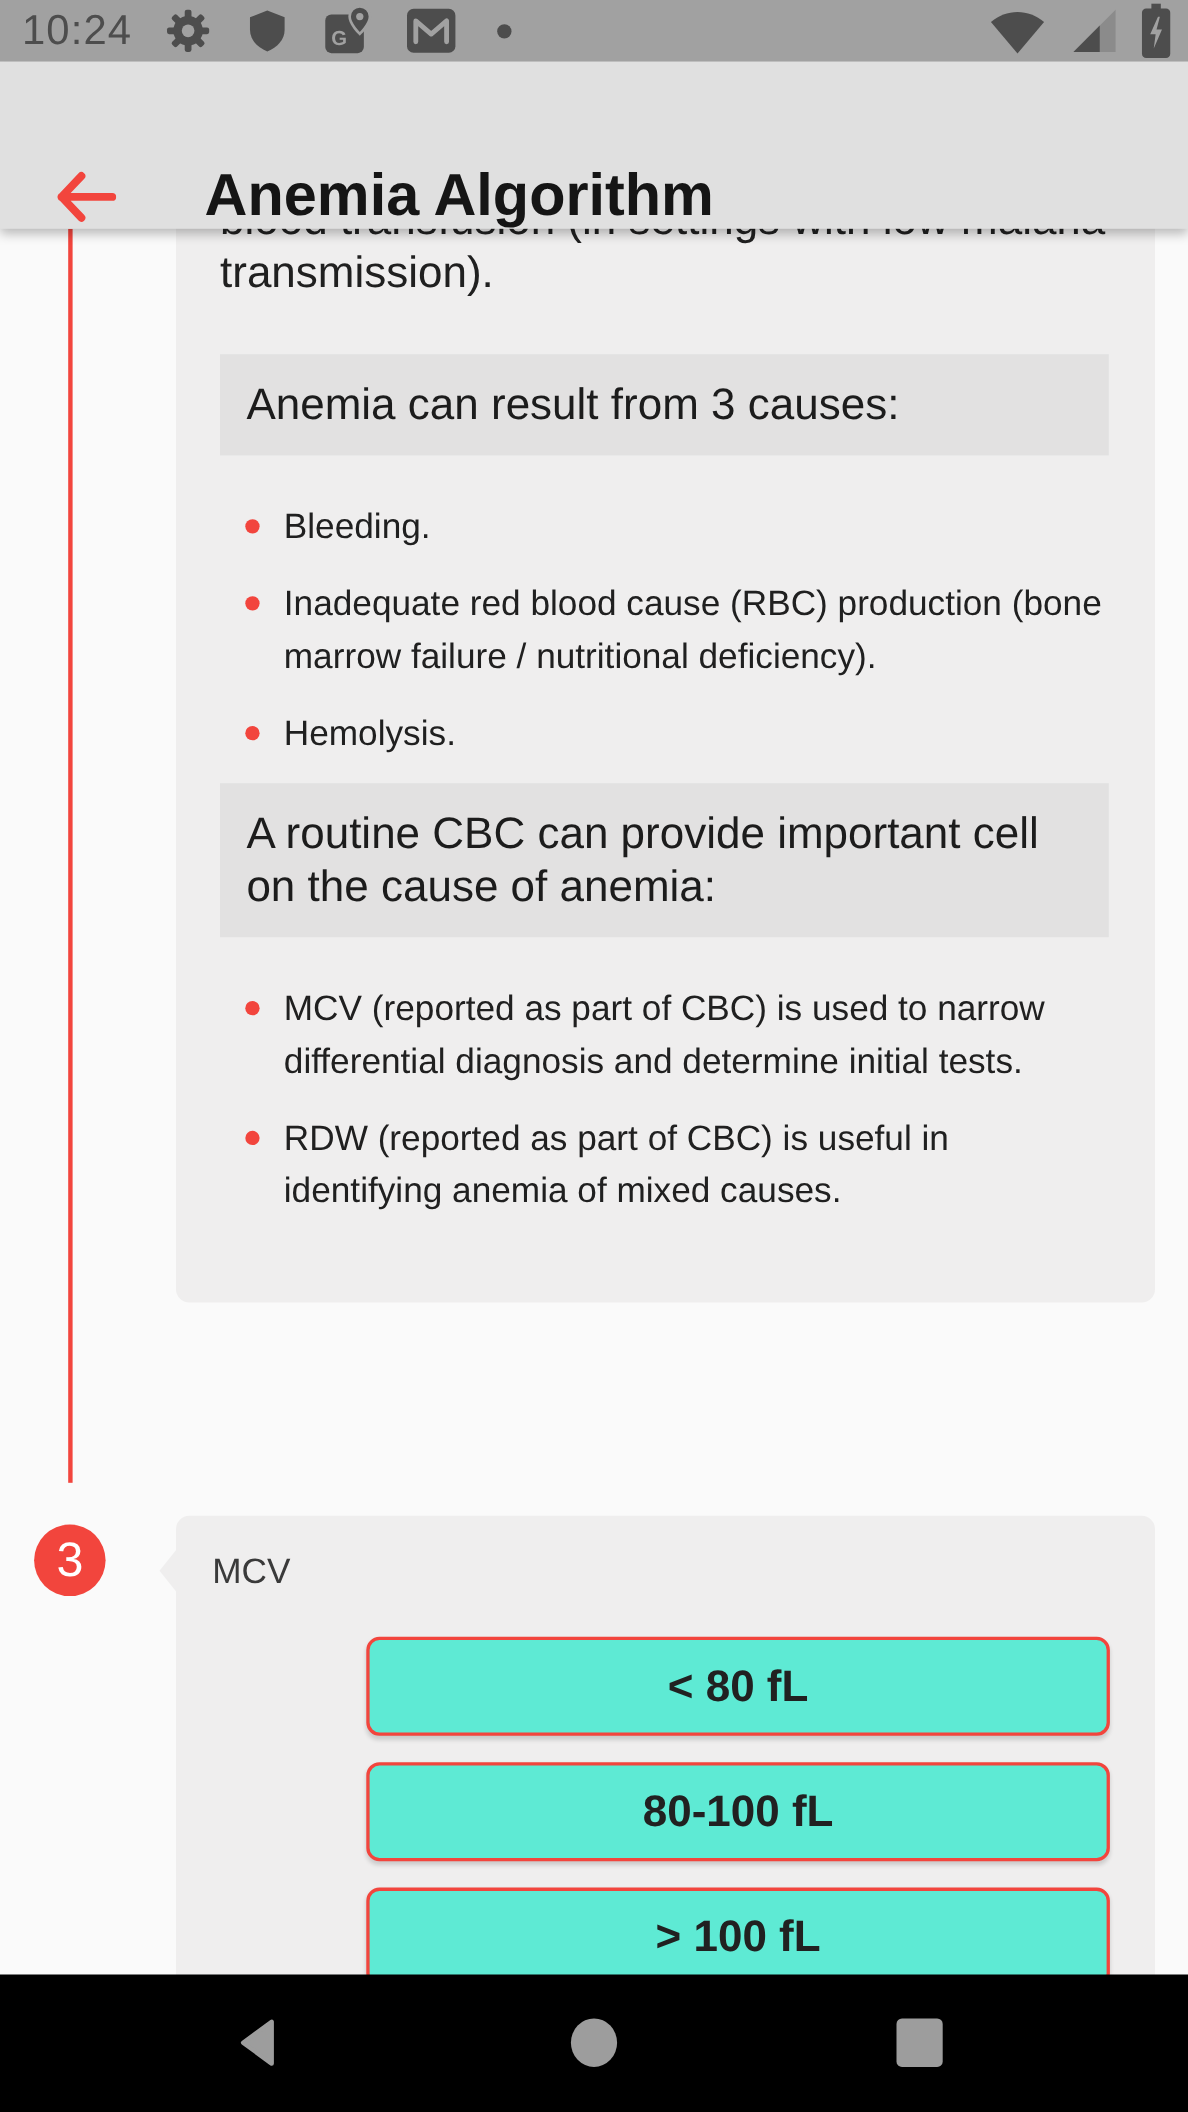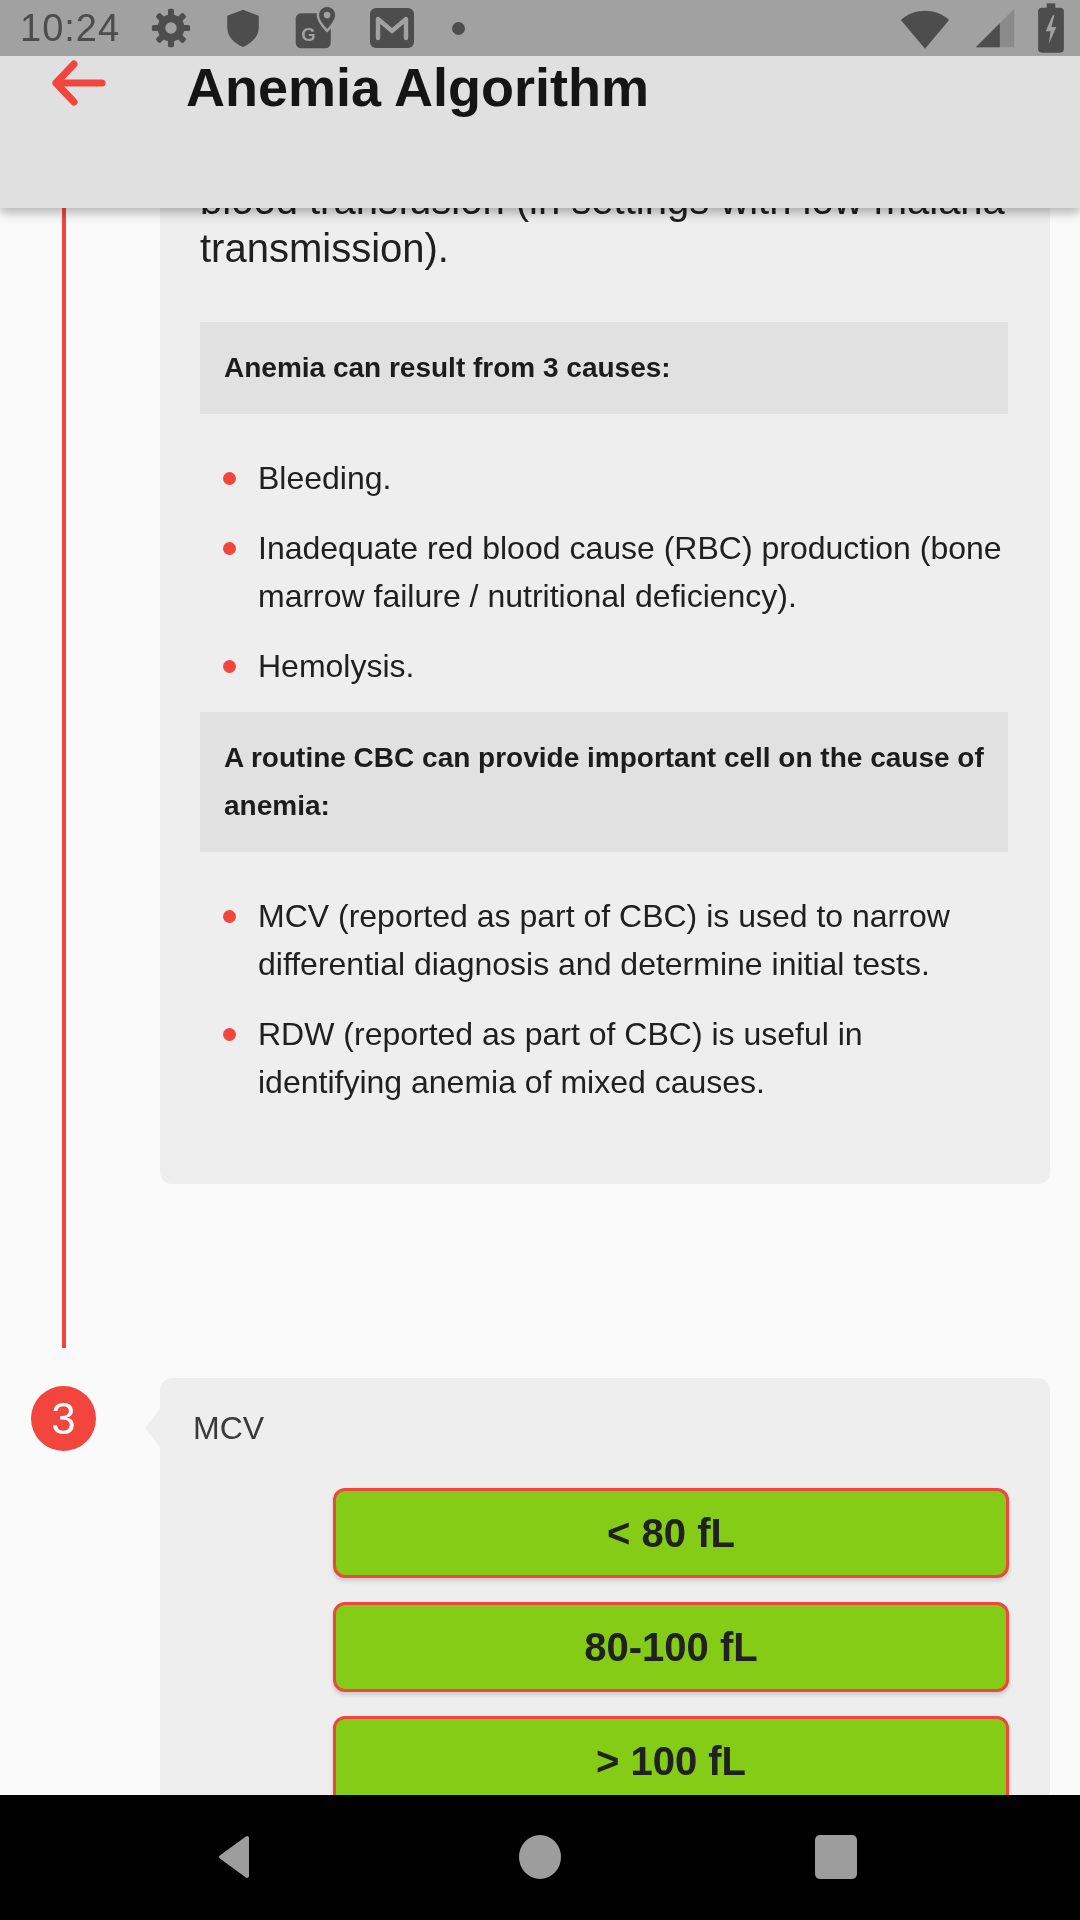--- a/index.html
+++ b/index.html
@@ -19,41 +19,41 @@
   .status-time { font-size:38px; margin-left:20px; letter-spacing:1px; }
   .sb-icon { margin-left:28px; display:flex; align-items:center; }
   .sb-dot { width:13px; height:13px; border-radius:50%; background:#4d4d4d; margin-left:36px; }
   .sb-spacer { flex:1; }
   .sb-right { display:flex; align-items:center; margin-right:14px; }
   .sb-right .sb-icon { margin-left:18px; }
 
   
   .app-bar {
     position:absolute; top:56px; left:0; width:1080px; height:152px;
-    background:#e0e0e0; z-index:30; display:flex; align-items:flex-start;
+    background:#e0e0e0; z-index:30; display:flex; align-items:flex-end;
     box-shadow:0 5px 10px rgba(0,0,0,0.28);
   }
   .back-btn { margin-left:50px; width:56px; height:56px; display:flex; align-items:center;
     justify-content:center; background:none; border:none; padding:0; cursor:pointer; }
   .app-title { margin-left:80px; font-size:54px; font-weight:bold; color:#151515; }
 
   
   .content { position:absolute; top:0; left:0; width:1080px; height:1795px; z-index:10; }
   .timeline-line {
     position:absolute; left:62px; top:208px; width:4px; height:1140px;
     background:var(--accent,#f2453d);
   }
   .card {
     background:#efeeee; border-radius:12px; width:890px; margin-left:160px;
   }
   .card-1 { position:absolute; top:140px; padding:36px 42px 56px 40px; }
   .intro { font-size:40px; line-height:48px; color:#202020; margin:0 0 50px 0; }
   .gray-heading {
     background:#e2e1e1; padding:22px 24px; margin:0 0 40px 0;
-    font-size:28px; line-height:48px; font-weight:bold; color:#1c1c1c;
+    font-size:40px; line-height:48px; font-weight:normal; color:#1c1c1c;
   }
   .bullet-list { list-style:none; margin:0 0 12px 0; padding:0; }
   .bullet-list li {
     position:relative; padding-left:58px; margin-bottom:22px;
     font-size:32px; line-height:48px; color:#202020;
   }
   .bullet-list li::before {
     content:""; position:absolute; left:23px; top:18px; width:13px; height:13px;
     border-radius:50%; background:var(--accent,#f2453d);
   }
@@ -65,21 +65,21 @@
     display:flex; align-items:center; justify-content:center; z-index:5;
   }
   .card-notch {
     position:absolute; left:-15px; top:30px; width:0; height:0;
     border-top:20px solid transparent; border-bottom:20px solid transparent;
     border-right:16px solid #efeeee;
   }
   .step-label { font-size:32px; line-height:52px; color:#3a3a3a; margin:0 0 34px 0; }
   .options { display:flex; flex-direction:column; gap:24px; margin-left:140px; width:676px; }
   .option-btn {
-    height:90px; background:#84cc16; border:3px solid var(--accent,#f2453d);
+    height:90px; background:#5eead4; border:3px solid var(--accent,#f2453d);
     border-radius:12px; font-family:"Liberation Sans", sans-serif;
     font-size:40px; font-weight:bold; color:#212121; cursor:pointer;
     box-shadow:0 3px 4px rgba(0,0,0,0.15);
     text-align:center;
   }
 
   
   .nav-bar {
     position:absolute; left:0; bottom:0; width:1080px; height:125px; background:#000;
     z-index:40;

